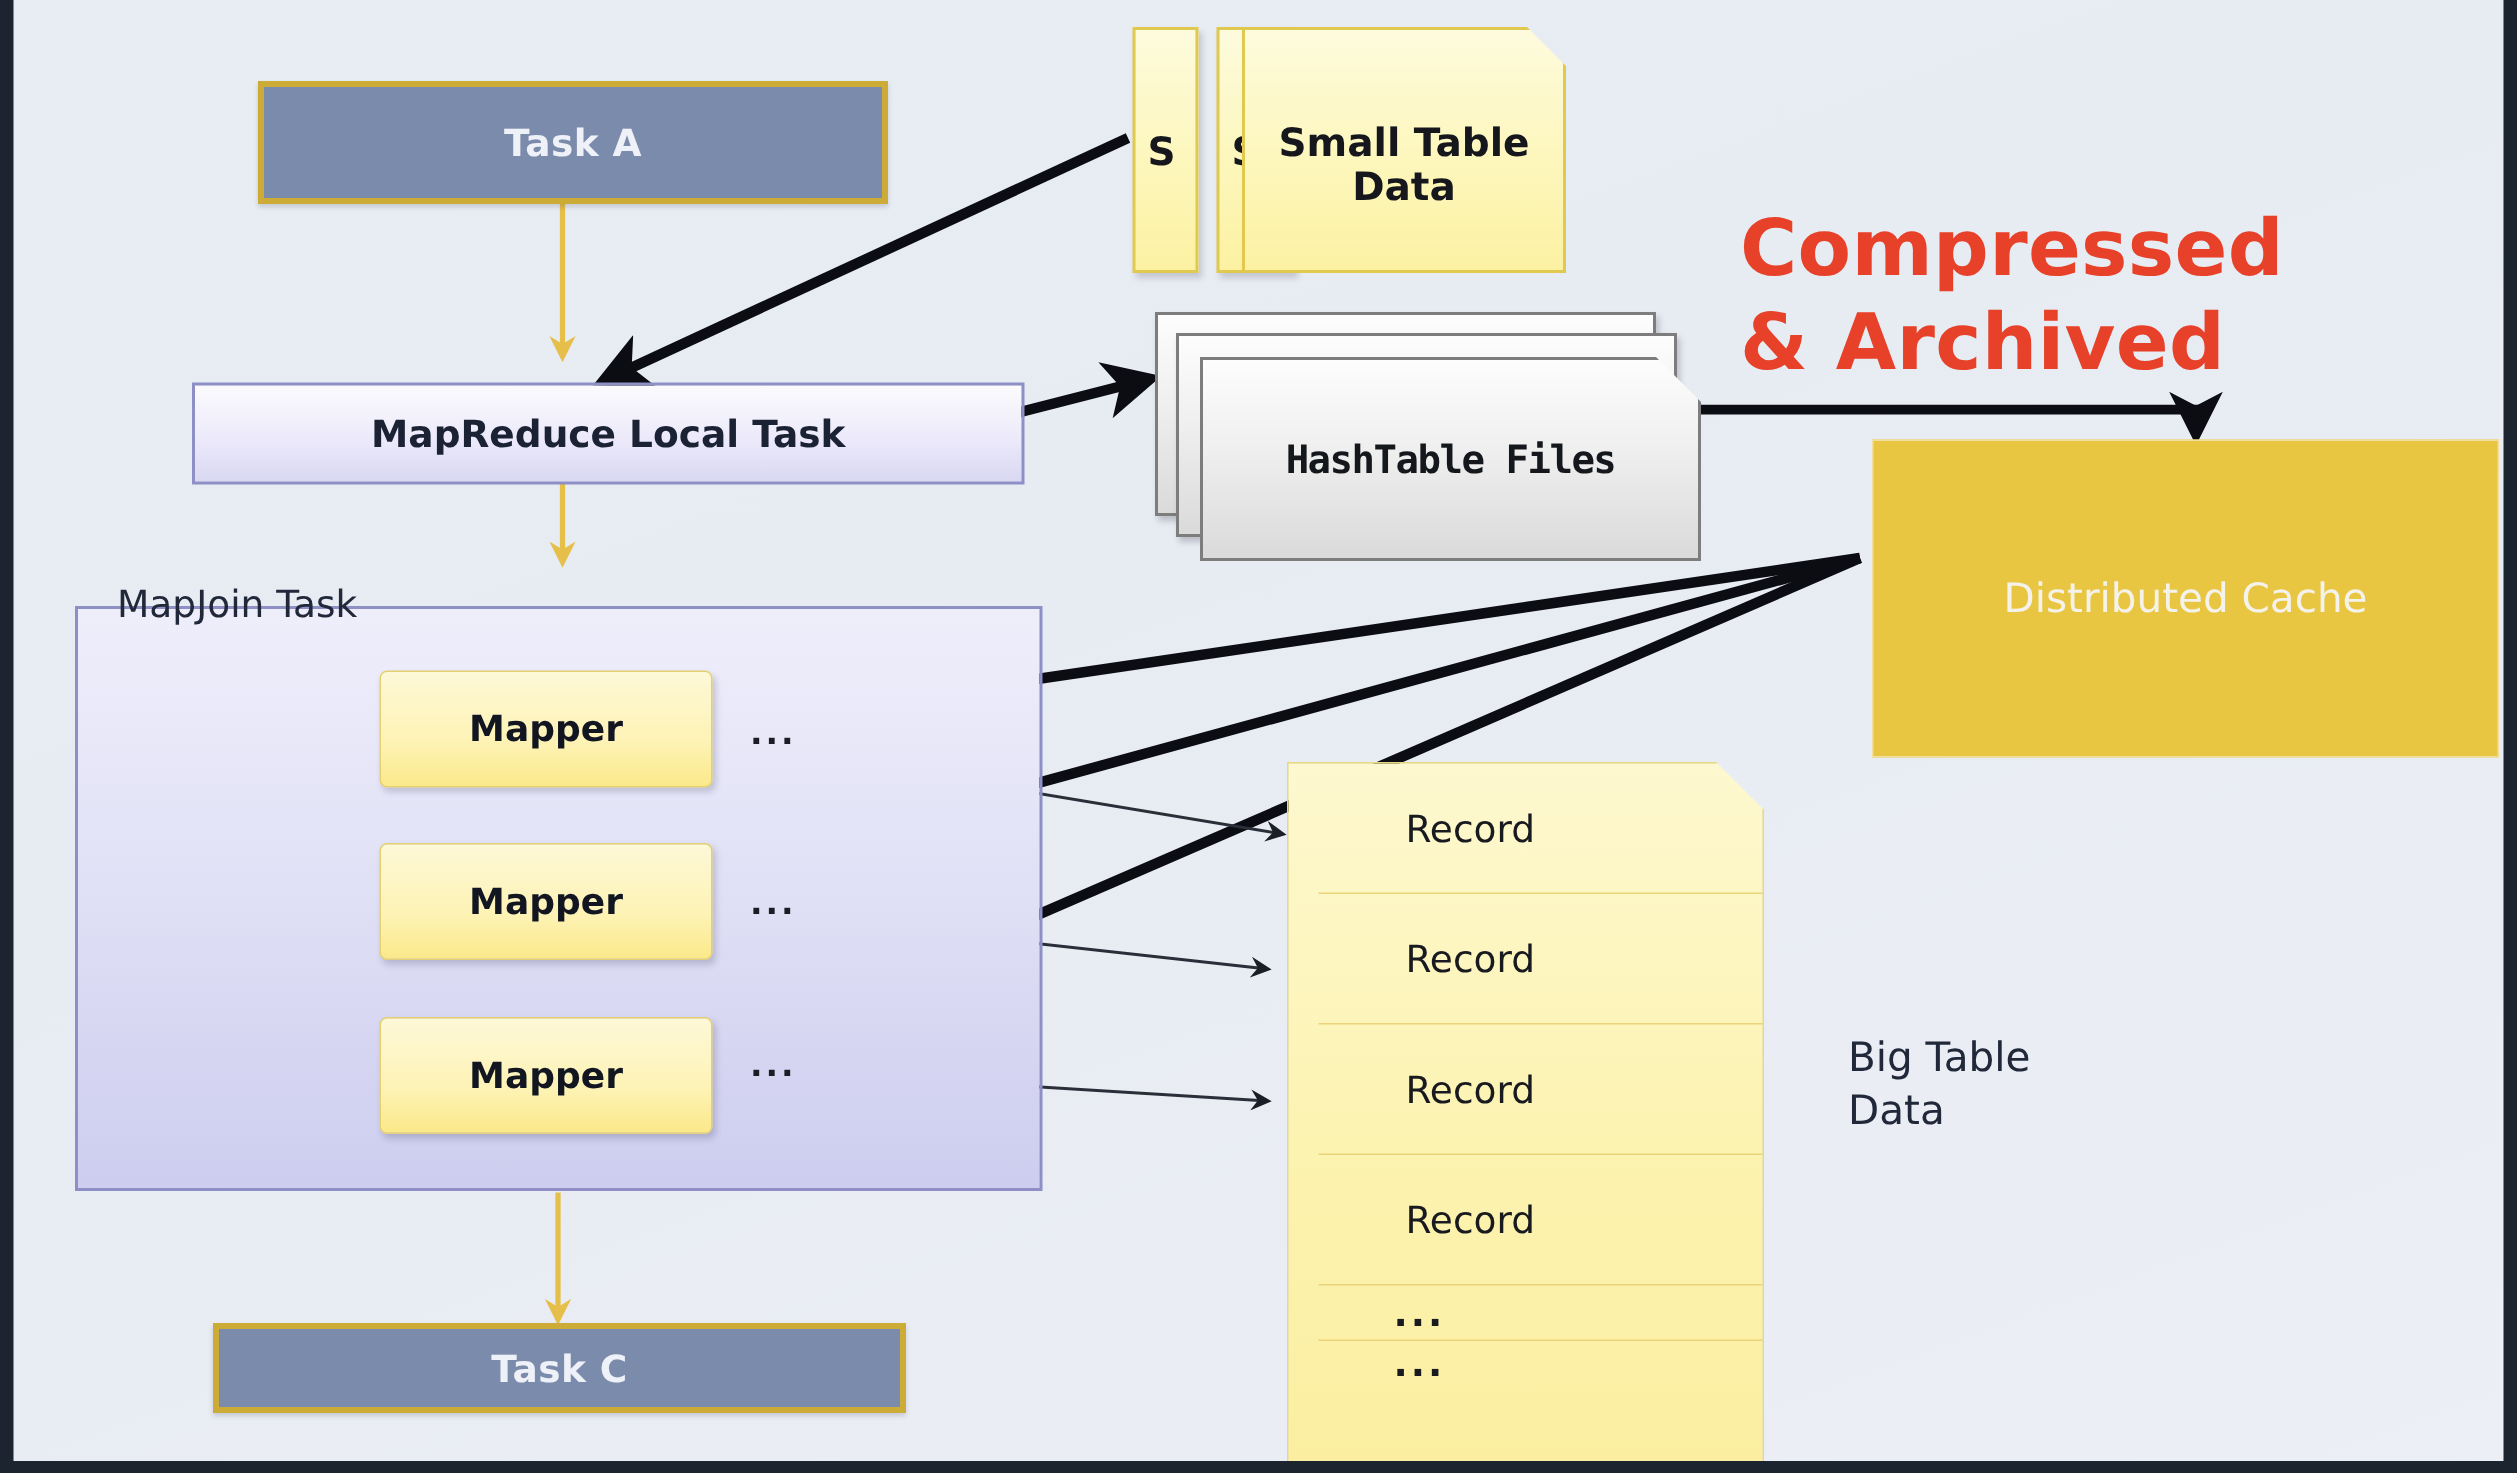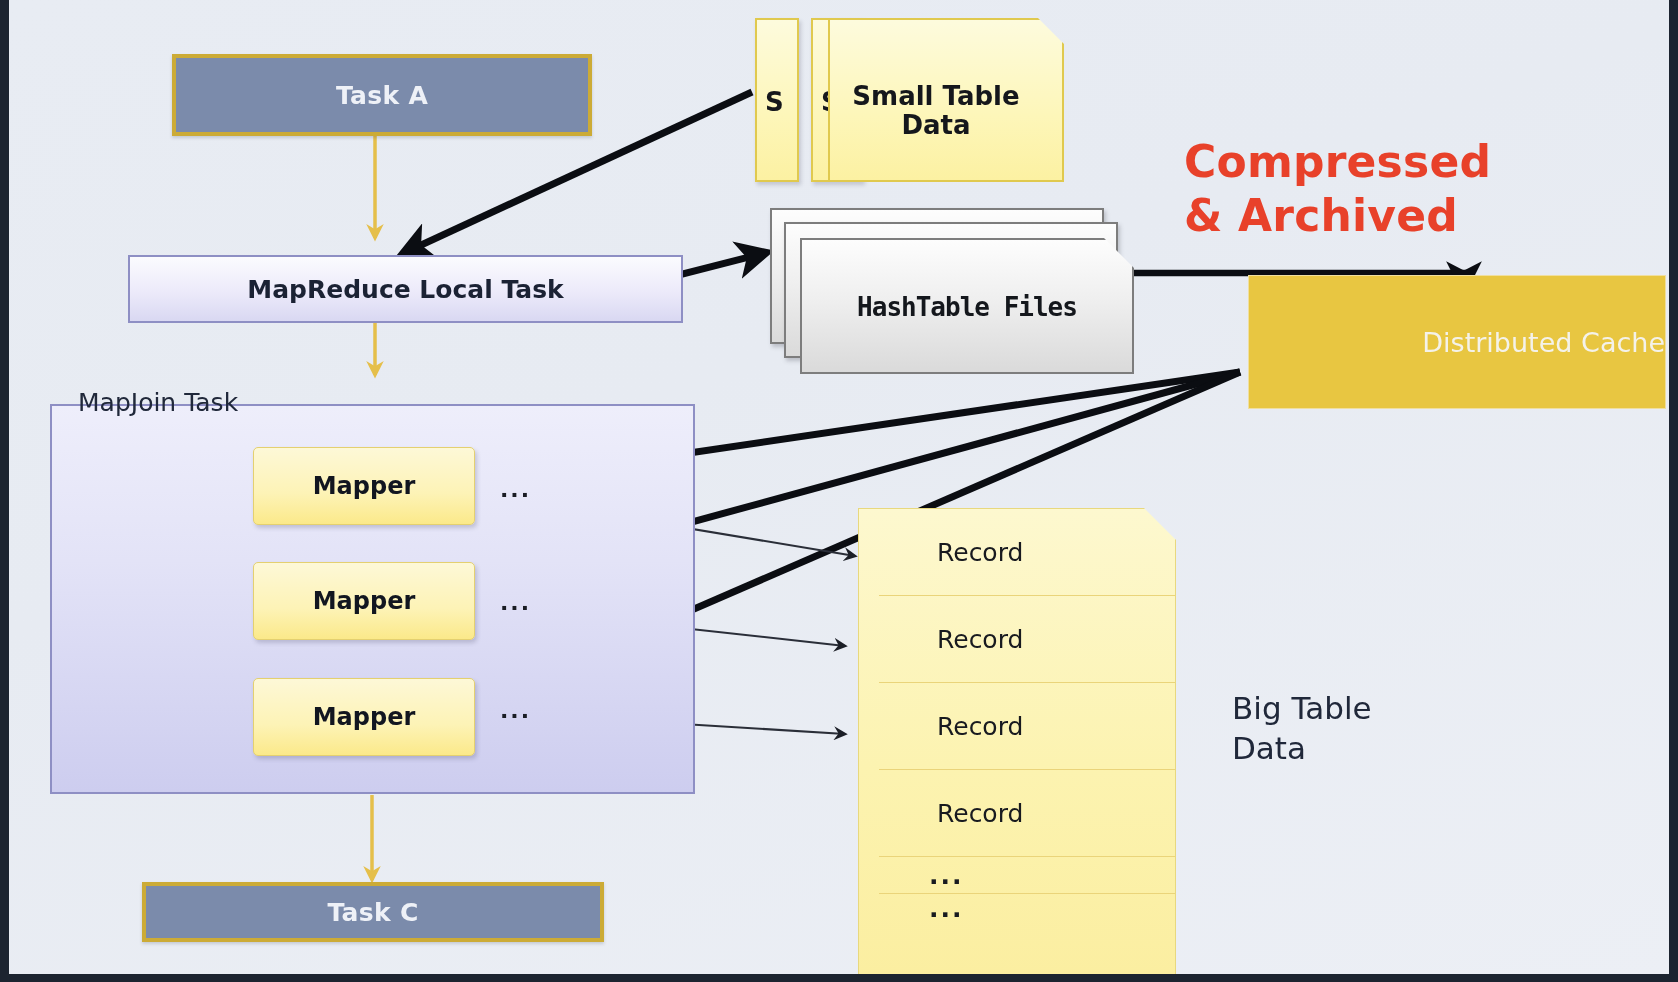--- a/index.html
+++ b/index.html
@@ -134,25 +134,24 @@
     font-weight: 700;
     color: #14171c;
     font-family: "DejaVu Sans Mono", monospace;
     letter-spacing: -1px;
   }
 
   
   .ca-text {
     position: absolute;
     color: #e8412a;
-    font-size: 44px;
+    font-size: 52px;
     font-weight: 700;
     line-height: 1.22;
     letter-spacing: .2px;
-    margin-left: 24px;
   }
 
   
   .dcache-box {
     background: #e8c641;
     border: 1px solid #f0dfa0;
     display: flex;
     align-items: center;
     justify-content: center;
     color: #f4f2ea;
@@ -175,21 +174,21 @@
     align-items: center;
     color: #181a1f;
     font-size: 25px;
     margin-left: 20px;
   }
   .rec-row span { display: inline-block; }
   .rec-row.ell { font-size: 25px; font-weight: 700; letter-spacing: 2px; }
 
   .bigtable-label {
     position: absolute;
-    font-size: 31px;
+    font-size: 27px;
     color: #20283a;
     line-height: 1.3;
   }
 
   
   .dots-note {
     position: absolute;
     font-size: 22px;
     font-weight: 700;
     color: #1a1d24;
@@ -238,39 +237,39 @@
   <div class="node task-box" style="left:172px; top:54px; width:420px; height:82px;">
     <span>Task A</span>
   </div>
 
   <div class="doc-sheet doc-clip" style="left:755px; top:18px; width:40px; height:160px; z-index:2;">
     <div class="doc-label" style="left:8px; top:68px; width:60px; text-align:left;">S</div>
   </div>
   <div class="doc-sheet doc-clip" style="left:785px; top:18px; width:48px; height:160px; z-index:3;margin-left:26px;">
     <div class="doc-label" style="left:8px; top:68px; width:70px; text-align:left;">Sm</div>
   </div>
-  <div class="doc-sheet doc-front" style="left:828px; top:18px; width:212px; height:160px; z-index:4;padding-left:20px;">
+  <div class="doc-sheet doc-front" style="left:828px; top:18px; width:212px; height:160px; z-index:4;">
     <div class="doc-label" style="left:0; top:62px; width:212px;">
       <span>Small Table</span><br>
       <span>Data</span>
     </div>
   </div>
 
   <div class="gray-sheet" style="left:770px; top:208px; width:330px; height:132px; z-index:2;"></div>
   <div class="gray-sheet" style="left:784px; top:222px; width:330px; height:132px; z-index:3;"></div>
   <div class="gray-sheet gray-front" style="left:800px; top:238px; width:330px; height:132px; z-index:4;">
     <div class="gray-label" style="left:0; top:52px; width:330px; text-align:center;">HashTable  Files</div>
   </div>
 
   <div class="ca-text" style="left:1160px; top:135px;">
     <span>Compressed</span><br>
     <span>&amp; Archived</span>
   </div>
 
-  <div class="node dcache-box" style="left:1248px; top:275px; width:418px; height:134px;justify-content:flex-end;">
+  <div class="node dcache-box" style="left:1248px; top:293px; width:418px; height:212px;">
     <span>Distributed Cache</span>
   </div>
 
   <div class="node mr-box" style="left:96px; top:255px; width:555px; height:68px;">
     <span>MapReduce Local Task</span>
   </div>
 
   <div class="node mapjoin-panel" style="left:50px; top:404px; width:645px; height:390px;"></div>
   <div class="mapjoin-title">MapJoin Task</div>
 

